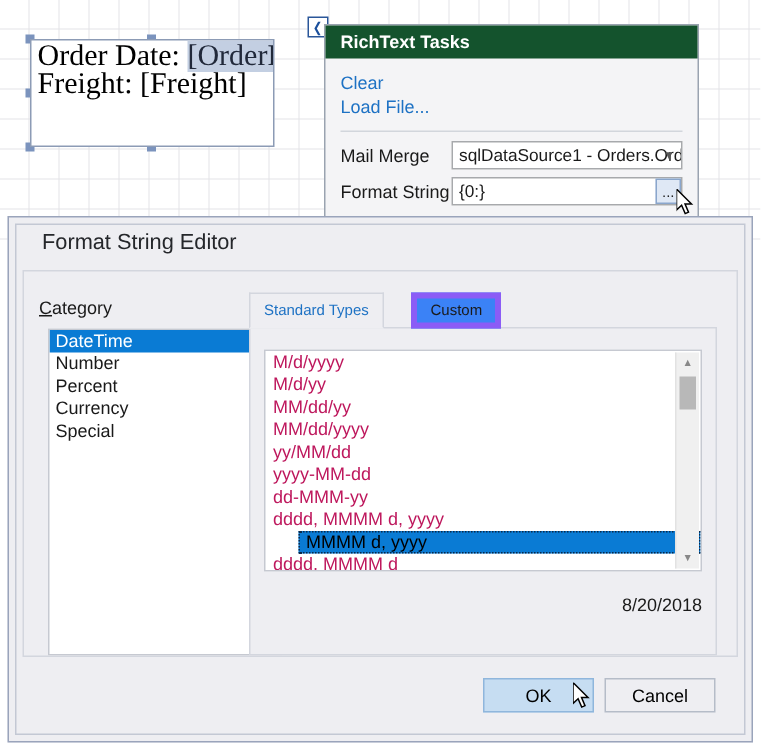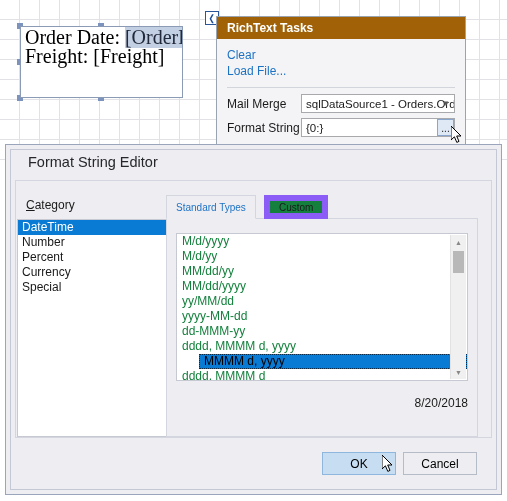--- a/index.html
+++ b/index.html
@@ -82,21 +82,21 @@
   .tasks-panel {
     position: absolute;
     left: 216px; top: 16px;
     width: 250px;
     border: 1px solid #9aa3b0;
     background: #f4f4f6;
     box-sizing: border-box;
   }
   .tasks-title {
     height: 22px;
-    background: #a16207;
+    background: #14532d;
     color: #ffffff;
     font-weight: bold;
     font-size: 12px;
     display: flex;
     align-items: center;
     padding-left: 10px;
     box-sizing: border-box;
   }
   .tasks-body {
     padding: 8px 10px 6px 10px;
@@ -208,21 +208,21 @@
   .category-label {
     position: absolute;
     left: 26px; top: 198px;
     font-size: 12px;
     color: #1a1a1a;
   }
   .category-label u { text-decoration: underline; }
 
   .category-list {
     position: absolute;
-    left: 17px; top: 219px;
+    left: 32px; top: 219px;
     width: 156px; height: 218px;
     background: #ffffff;
     border: 1px solid #c6c9d1;
     box-sizing: border-box;
     overflow: hidden;
   }
   .cat-item {
     height: 15px;
     line-height: 15px;
     padding-left: 4px;
@@ -254,24 +254,24 @@
     white-space: nowrap;
   }
   .tab.active {
     left: 0;
     background: #eeeef2;
     color: #1e72c4;
     border: 1px solid #d3d6de;
     border-bottom: 1px solid #eeeef2;
   }
   .tab.inactive {
-    left: 98px;
-    background: #15803d;
-    color: #1a1a1a;
-    border: 6px solid #8b5cf6;
+    left: 108px;
+    background: #3b82f6;
+    color: #1a1a1a;
+    border: 4px solid #8b5cf6;
   }
   .tab-panel {
     position: absolute;
     left: 166px; top: 218px;
     width: 312px; height: 219px;
     border: 1px solid #d3d6de;
     border-top: 1px solid #d3d6de;
     box-sizing: border-box;
     background: #eeeef2;
   }
@@ -283,21 +283,21 @@
     background: #ffffff;
     border: 1px solid #c6c9d1;
     box-sizing: border-box;
     overflow: hidden;
   }
   .type-item {
     height: 15px;
     line-height: 15px;
     padding-left: 5px;
     font-size: 12px;
-    color: #15803d;
+    color: #be185d;
     white-space: nowrap;
   }
   .type-item.selected {
     background: #0a7bd4;
     color: #000000;
     outline: 1px dotted #0a2a4a;
     outline-offset: -1px;
     margin-left: 22px;
   }
 

